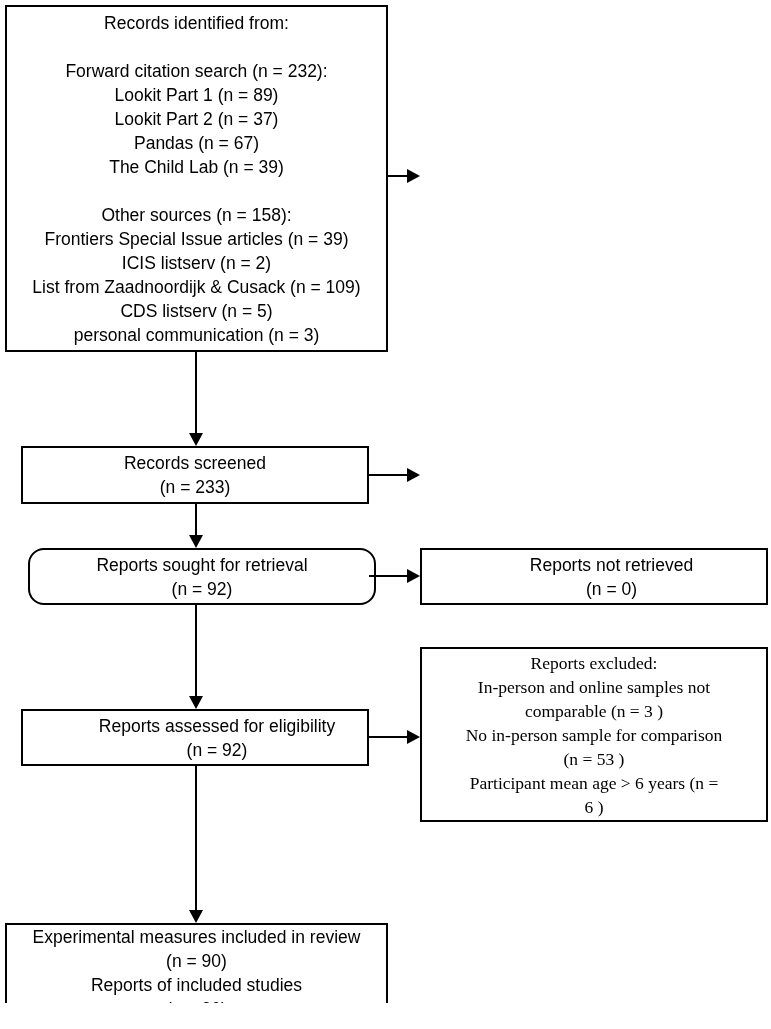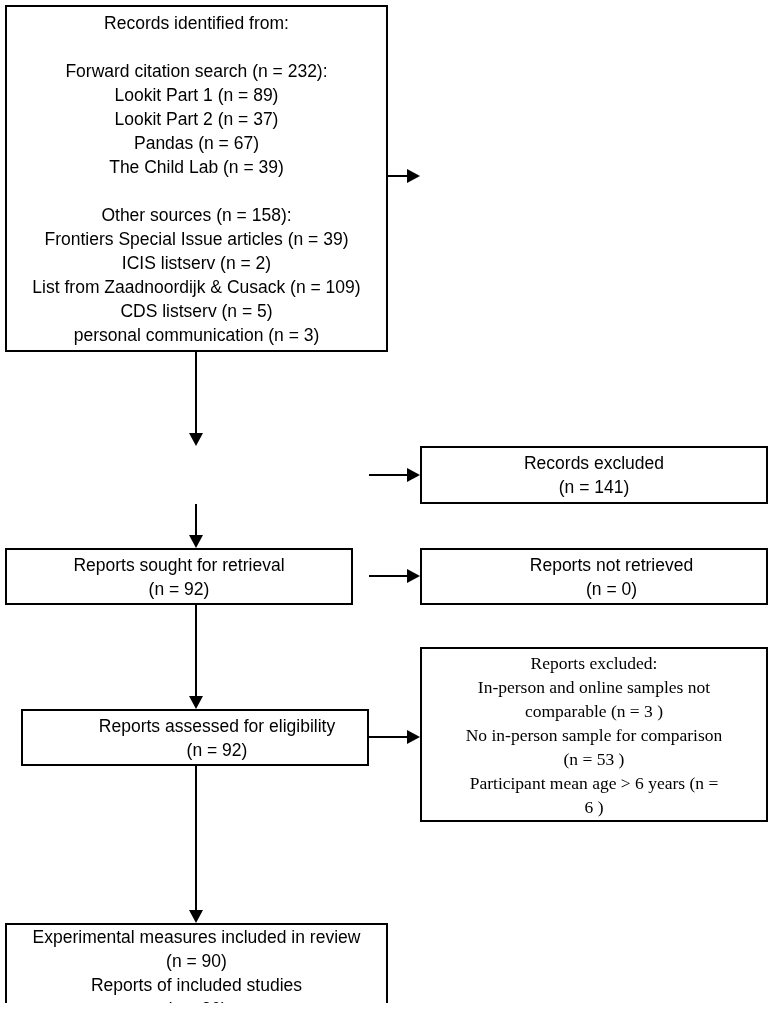--- a/index.html
+++ b/index.html
@@ -29,21 +29,21 @@
     text-align: center;
     font-size: 17.5px;
     line-height: 24px;
     padding: 2px 6px;
   }
   
   #box-identified            { left: 5px;   top: 5px;   width: 383px; height: 347px; }
   #box-removed               { left: 420px; top: 146px; width: 348px; height: 60px;  }
   #box-screened              { left: 21px;  top: 446px; width: 348px; height: 58px;  }
   #box-records-excluded      { left: 420px; top: 446px; width: 348px; height: 58px;  }
-  #box-sought                { left: 5px;  top: 548px; width: 348px; height: 57px;  }
+  #box-sought                { left: 28px;  top: 548px; width: 348px; height: 57px; border-radius: 16px;  }
   #box-not-retrieved         { left: 420px; top: 548px; width: 348px; height: 57px; padding-left: 35px;  }
   #box-assessed              { left: 21px;  top: 709px; width: 348px; height: 57px; padding-left: 44px;  }
   #box-reports-excluded      { left: 420px; top: 647px; width: 348px; height: 175px; font-family: Liberation Serif, serif; }
   #box-included              { left: 5px;   top: 923px; width: 383px; height: 100px; }
 
   
   .vline {
     position: absolute;
     width: 2px;
     background: #000000;
@@ -100,43 +100,43 @@
 The Child Lab (n = 39)
 
 Other sources (n = 158):
 Frontiers Special Issue articles (n = 39)
 ICIS listserv (n = 2)
 List from Zaadnoordijk &amp; Cusack (n = 109)
 CDS listserv (n = 5)
 personal communication (n = 3)</div>
   </div>
 
+  <div class="box" id="box-screened">
+    <div class="txt">Records screened
+(n = 233)</div>
+  </div>
 
   <div class="box" id="box-sought">
     <div class="txt">Reports sought for retrieval
 (n = 92)</div>
   </div>
 
   <div class="box" id="box-assessed">
     <div class="txt">Reports assessed for eligibility
 (n = 92)</div>
   </div>
 
   <div class="box" id="box-included">
     <div class="txt">Experimental measures included in review
 (n = 90)
 Reports of included studies
 (n = 30)</div>
   </div>
 
 
-  <div class="box" id="box-records-excluded">
-    <div class="txt">Records excluded
-(n = 141)</div>
-  </div>
 
   <div class="box" id="box-not-retrieved">
     <div class="txt">Reports not retrieved
 (n = 0)</div>
   </div>
 
   <div class="box" id="box-reports-excluded">
     <div class="txt">Reports excluded:
 In-person and online samples not
 comparable (n = 3 )

